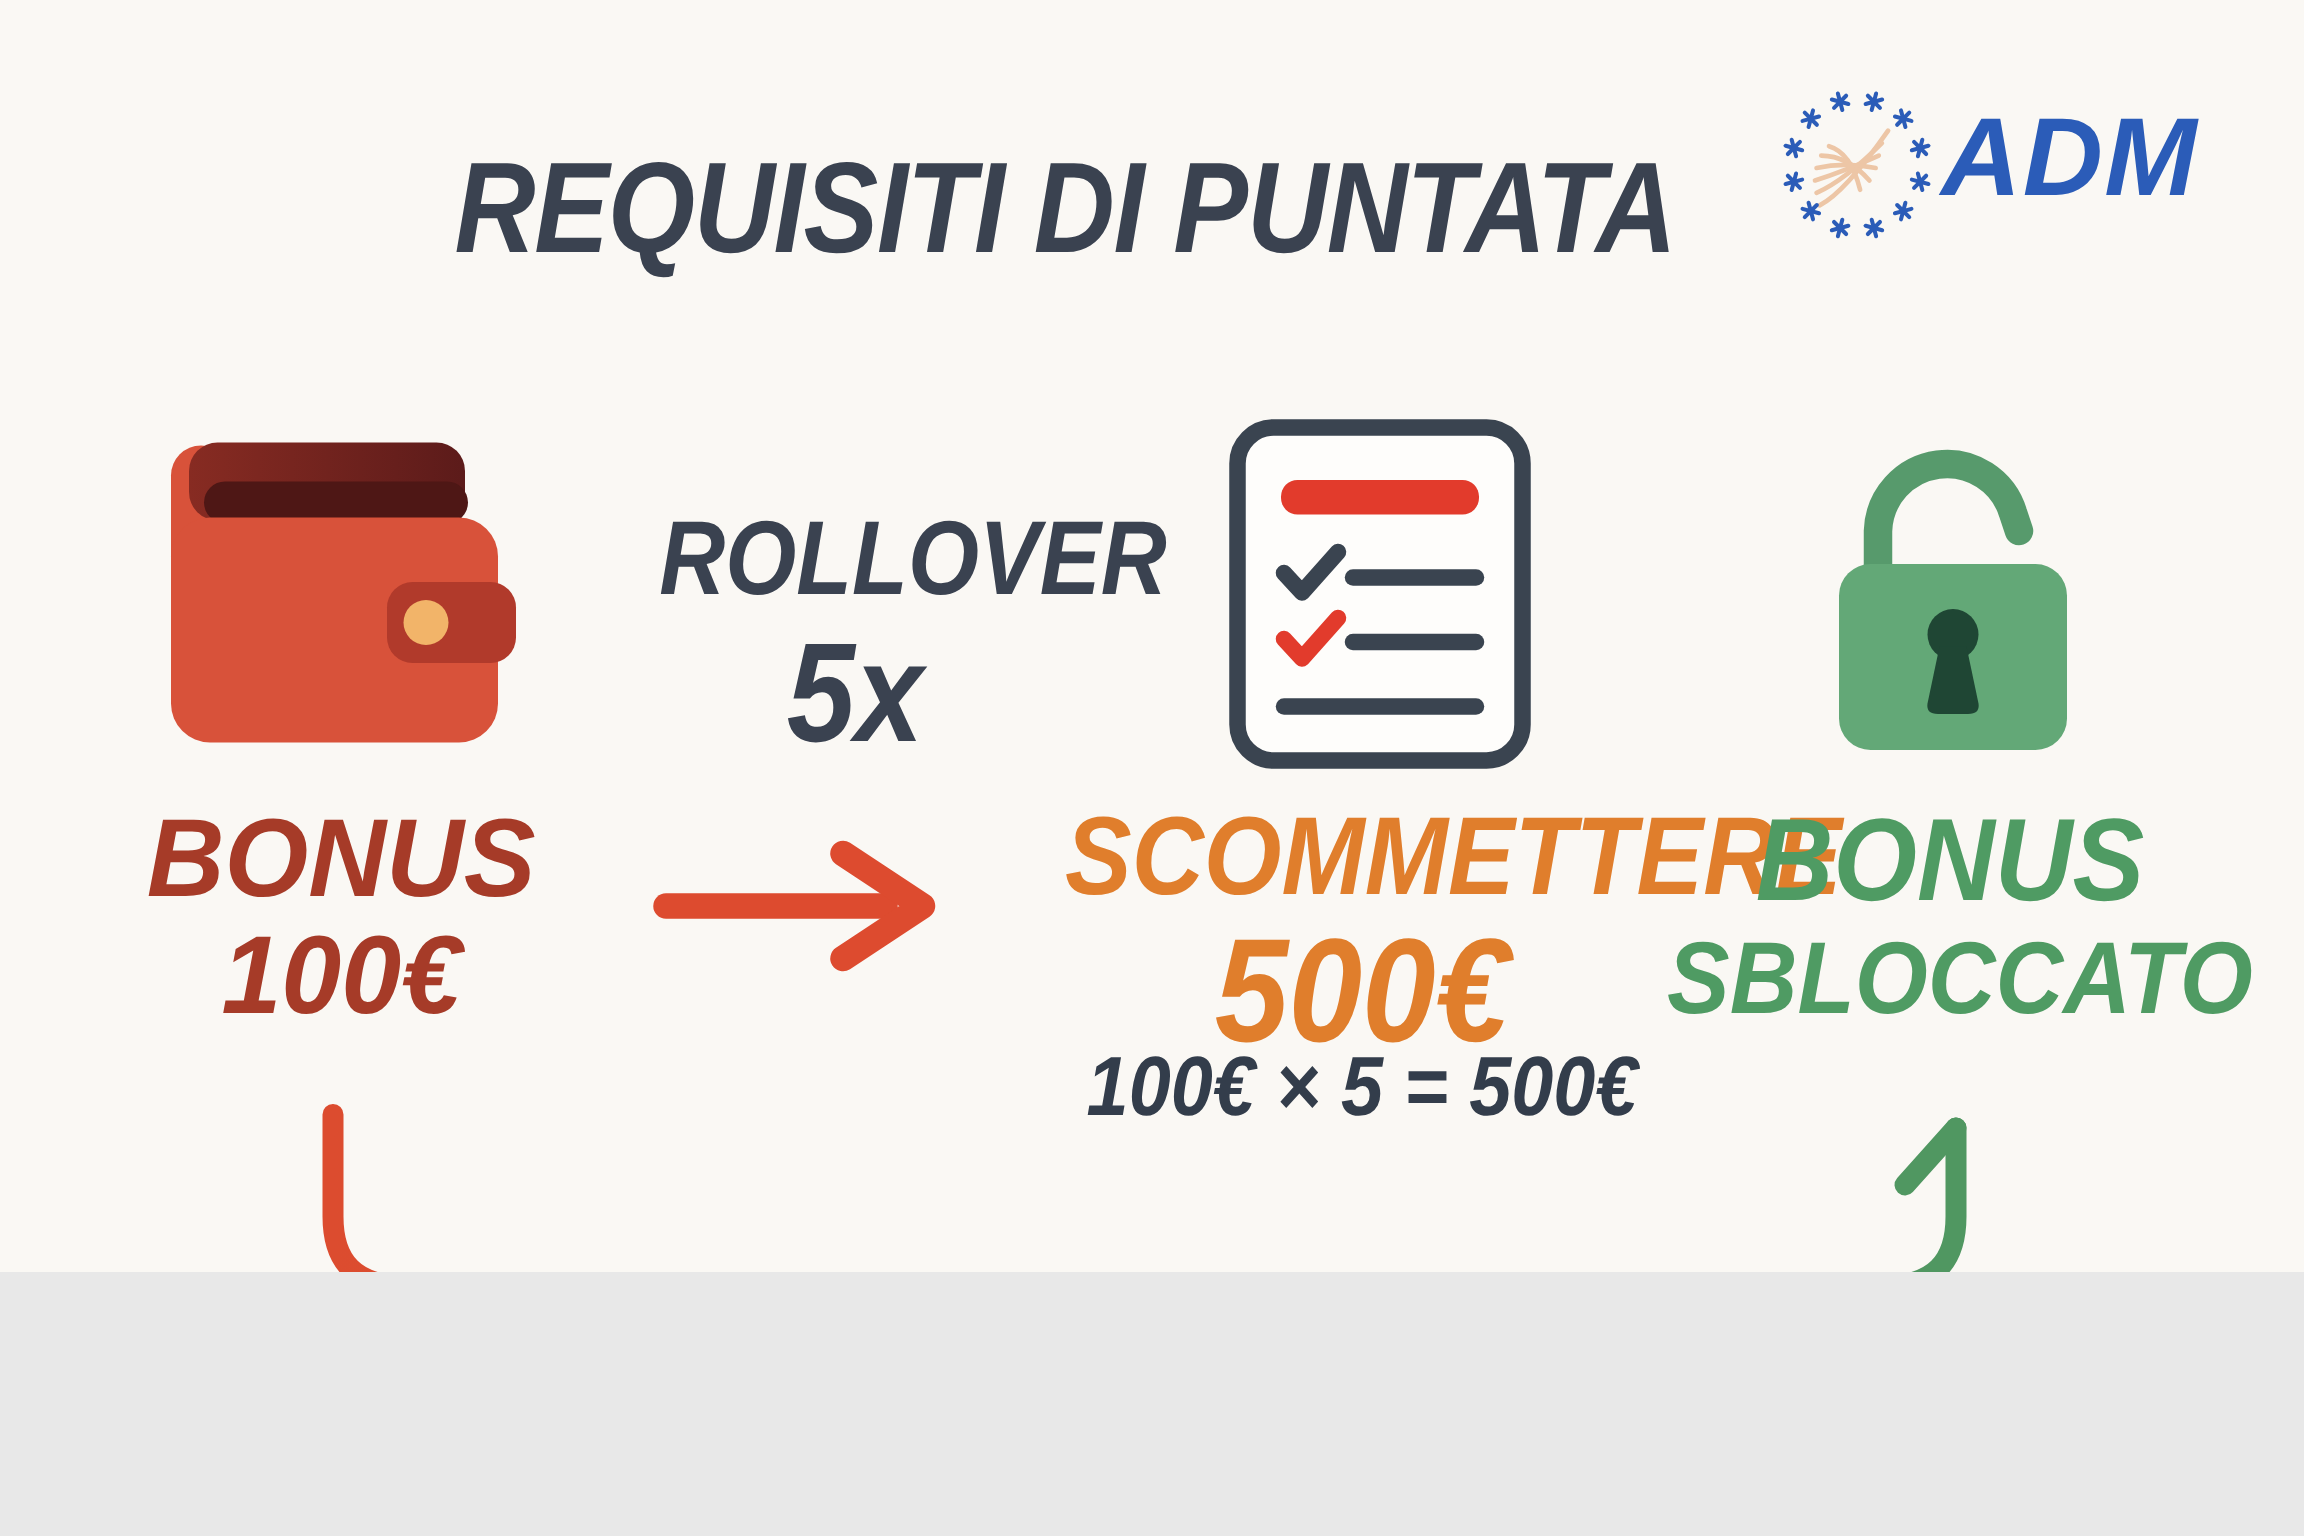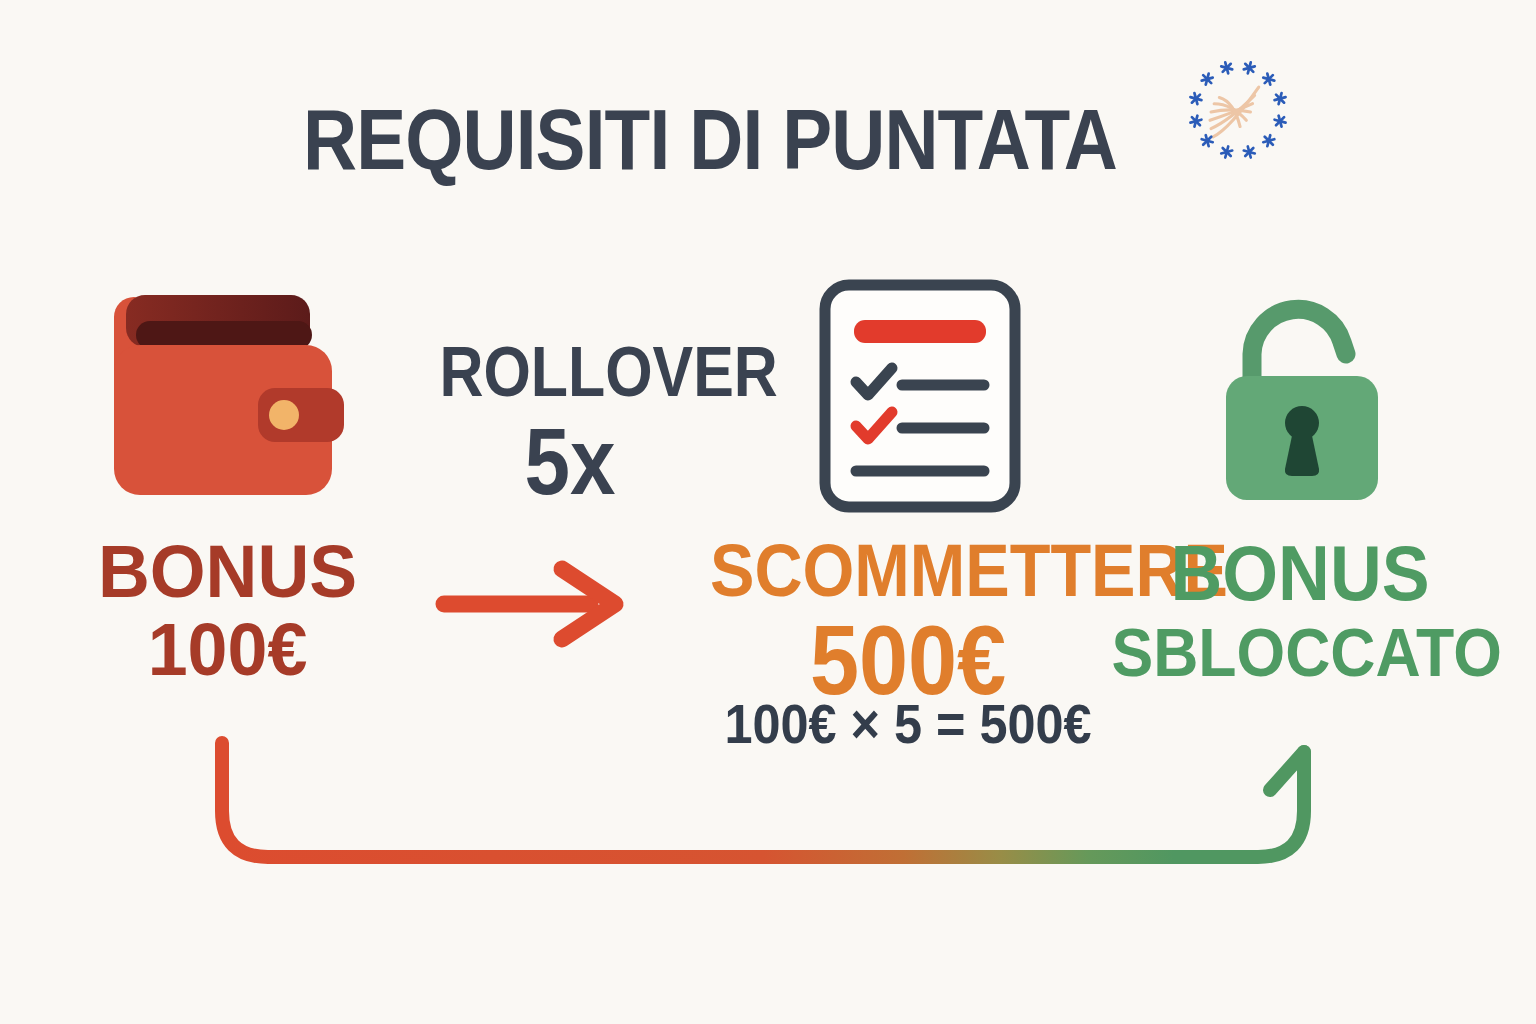--- a/index.html
+++ b/index.html
@@ -1,17 +1,17 @@
 <!DOCTYPE html>
 <html><head>
 <meta charset="utf-8">
 <style>
   html,body{margin:0;padding:0;}
   body{font-family:"Liberation Sans","DejaVu Sans",sans-serif;background:#e8e8e8;}
-  .canvas{position:relative;width:1536px;height:1024px;background:#FAF8F4;overflow:hidden;}
+  .canvas{position:relative;width:1536px;height:848px;background:#FAF8F4;overflow:hidden;font-style:italic;}
   .abs{position:absolute;}
 
   .title{left:303px;top:96px;font-size:86px;font-weight:700;letter-spacing:-1px;
          color:#3A4250;white-space:nowrap;line-height:1;
          transform:scaleX(0.87);transform-origin:left top;}
 
   .adm{left:1186px;top:56px;width:320px;height:120px;}
   .adm-word{position:absolute;left:108px;top:12px;font-size:74px;font-weight:700;
             color:#2B5CB8;letter-spacing:1px;line-height:1;}
 
@@ -69,20 +69,21 @@
         <use href="#star" transform="translate(50,52) rotate(135) translate(42,0)"></use>
         <use href="#star" transform="translate(50,52) rotate(165) translate(42,0)"></use>
         <use href="#star" transform="translate(50,52) rotate(195) translate(42,0)"></use>
         <use href="#star" transform="translate(50,52) rotate(225) translate(42,0)"></use>
         <use href="#star" transform="translate(50,52) rotate(255) translate(42,0)"></use>
         <use href="#star" transform="translate(50,52) rotate(285) translate(42,0)"></use>
         <use href="#star" transform="translate(50,52) rotate(315) translate(42,0)"></use>
         <use href="#star" transform="translate(50,52) rotate(345) translate(42,0)"></use>
       </g>
     </svg>
+    <div class="adm-word">ADM</div>
   </div>
 
   <svg class="abs" style="left:106px;top:283px;" width="242" height="215" viewBox="0 0 242 215">
     <defs>
       <linearGradient id="flapGrad" x1="0" y1="0" x2="1" y2="0">
         <stop offset="0" stop-color="#872B22"></stop>
         <stop offset="1" stop-color="#5C1B1A"></stop>
       </linearGradient>
     </defs>
 

